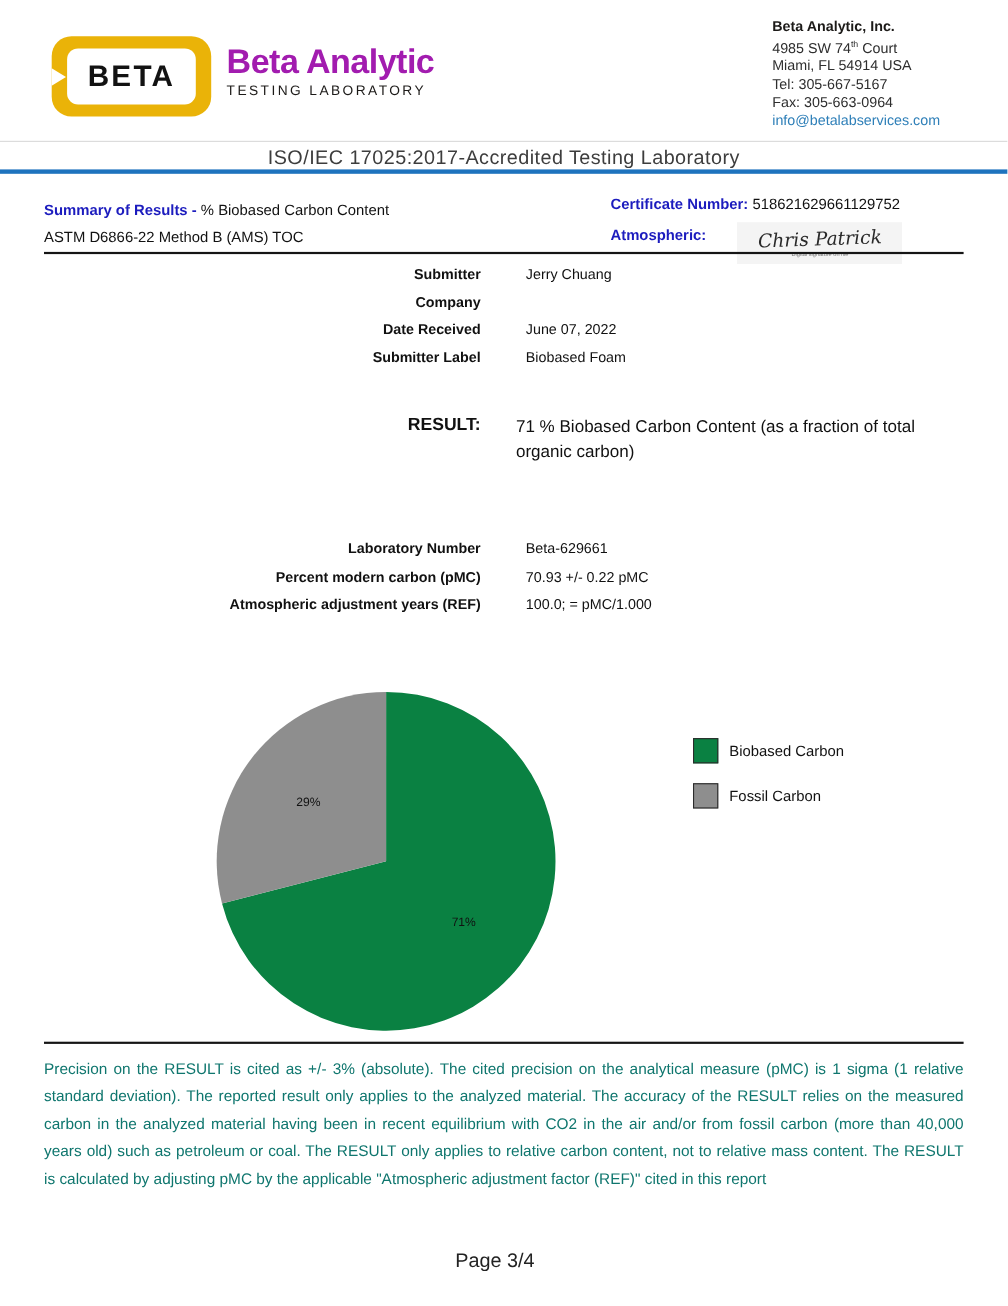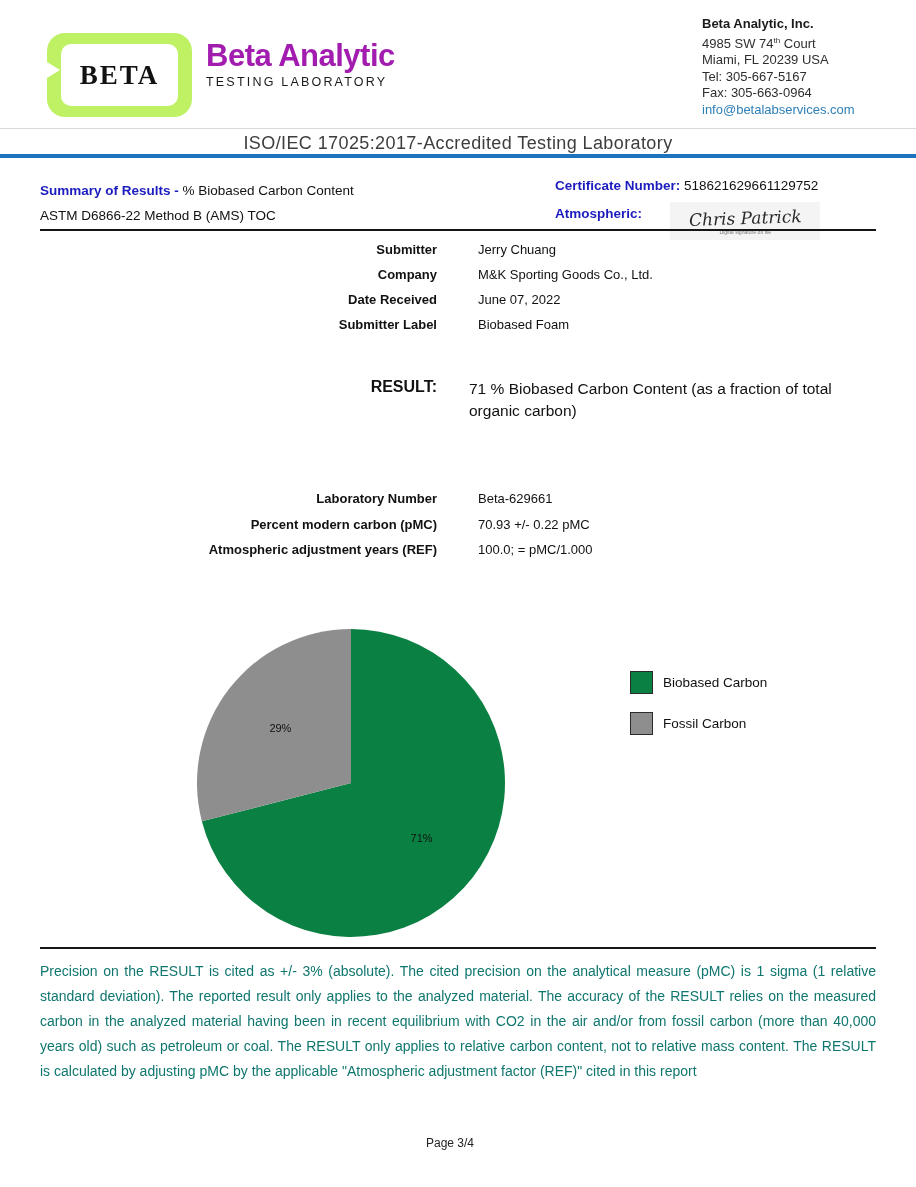--- a/index.html
+++ b/index.html
@@ -4,22 +4,22 @@
 <style>
   * { margin:0; padding:0; box-sizing:border-box; }
   html,body { background:#ffffff; }
   body {
     width:916px; height:1187px; position:relative;
     font-family:"Liberation Sans", sans-serif; color:#111;
   }
 
   
   .logo-red {
-    position:absolute; left:47px; top:33px; width:145px; height:84px;
-    background:#bef264; border-radius:18px;font-family:Liberation Serif, serif;
+    position:absolute; left:47px; top:33px; width:145px; height:73px;
+    background:#eab308; border-radius:18px;
   }
   .logo-white {
     position:absolute; left:14px; top:11px; right:14px; bottom:11px;
     background:#ffffff; border-radius:10px;
     display:flex; align-items:center; justify-content:center;
   }
   .logo-notch {
     position:absolute; left:0; top:29px; width:0; height:0;
     border-top:8px solid transparent; border-bottom:8px solid transparent;
     border-left:13px solid #ffffff;
@@ -77,41 +77,41 @@
   .legend { position:absolute; left:630px; top:671px; }
   .legend-item { display:flex; align-items:center; margin-bottom:18px; }
   .legend-swatch { width:23px; height:23px; border:1.5px solid #2b2b2b; }
   .legend-label { margin-left:10px; font-size:13.5px; color:#111; }
 
   
   .footnote {
     position:absolute; left:40px; top:959px; width:836px;
     font-size:14px; line-height:25px; text-align:justify; color:#0f766e;
   }
-  .page-footer { position:absolute; left:0; top:1136px; width:900px; text-align:center; font-size:12px; color:#222; }
+  .page-footer { position:absolute; left:0; top:1136px; width:900px; text-align:center; font-size:18px; color:#222; }
 </style>
 </head>
 <body>
 
 <div class="logo-red">
   <div class="logo-white">
     <span class="logo-text">BETA</span>
   </div>
   <div class="logo-notch"></div>
 </div>
 
 <div class="brand">
   <div class="brand-name">Beta Analytic</div>
   <div class="brand-sub">TESTING LABORATORY</div>
 </div>
 
 <div class="company-info">
   <div class="bold">Beta Analytic, Inc.</div>
   <div><span>4985 SW 74</span><sup>th</sup><span> Court</span></div>
-  <div>Miami, FL 20239 USA</div>
+  <div>Miami, FL 54914 USA</div>
   <div>Tel: 305-667-5167</div>
   <div>Fax: 305-663-0964</div>
   <div class="email-link">info@betalabservices.com</div>
 </div>
 
 <div class="rule-gray"></div>
 <div class="iso-line">ISO/IEC 17025:2017-Accredited Testing Laboratory</div>
 <div class="rule-blue"></div>
 
 <div class="summary-left">
@@ -138,21 +138,20 @@
 
 <div class="rule-black" style="top:229px;"></div>
 
 <div class="fields">
   <div class="frow">
     <div class="flabel">Submitter</div>
     <div class="fvalue">Jerry Chuang</div>
   </div>
   <div class="frow">
     <div class="flabel">Company</div>
-    <div class="fvalue">M&amp;K Sporting Goods Co., Ltd.</div>
   </div>
   <div class="frow">
     <div class="flabel">Date Received</div>
     <div class="fvalue">June 07, 2022</div>
   </div>
   <div class="frow">
     <div class="flabel">Submitter Label</div>
     <div class="fvalue">Biobased Foam</div>
   </div>
 </div>

